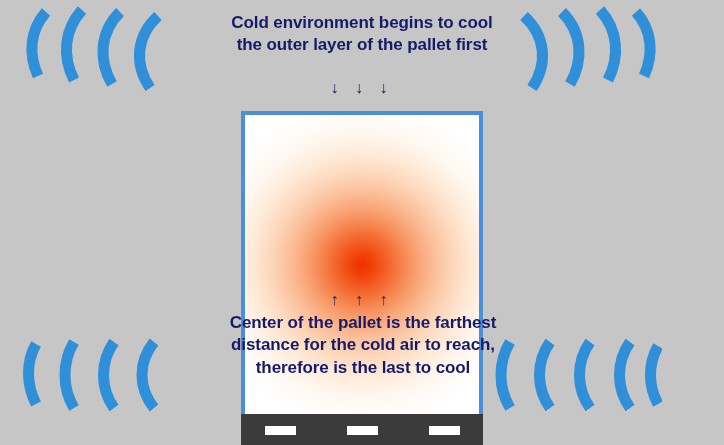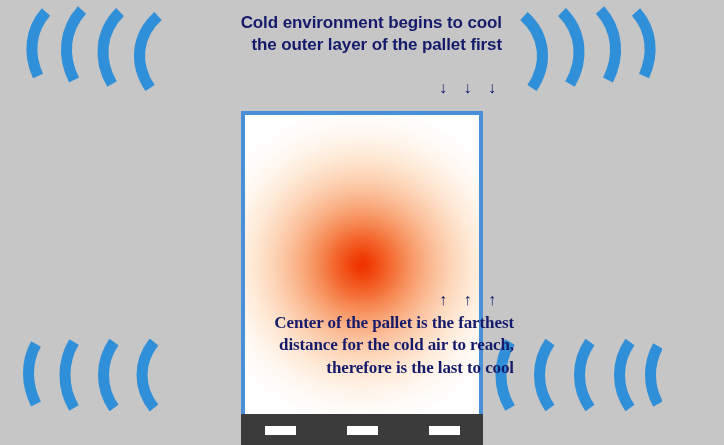--- a/index.html
+++ b/index.html
@@ -83,21 +83,21 @@
   }
   .pallet-slot.s1 { left: 24px; }
   .pallet-slot.s2 { left: 106px; }
   .pallet-slot.s3 { left: 188px; }
 
   
   .label {
     position: absolute;
     color: #151a6a;
     font-weight: bold;
-    text-align: right;
+    text-align: center;
     line-height: 1.32;
     letter-spacing: -0.1px;
   }
   #top-label {
     left: 222px;
     top: 12px;
     width: 280px;
     font-size: 17px;
   }
   #top-arrows {
@@ -110,25 +110,24 @@
   }
   #bottom-arrows {
     left: 222px;
     top: 289px;
     width: 280px;
     font-size: 16px;
     letter-spacing: 6px;
     color: #151a6a;
   }
   #bottom-label {
-    left: 232px;
+    left: 222px;
     top: 312px;
     width: 282px;
     font-size: 17px;
-    font-family: Liberation Serif, serif;
   }
 
   
   .waves {
     position: absolute;
   }
   .waves svg { display: block; }
   #waves-tl { left: 24px;  top: 6px; }
   #waves-tr { left: 508px; top: 6px; }
   #waves-bl { left: 20px;  top: 336px; }

